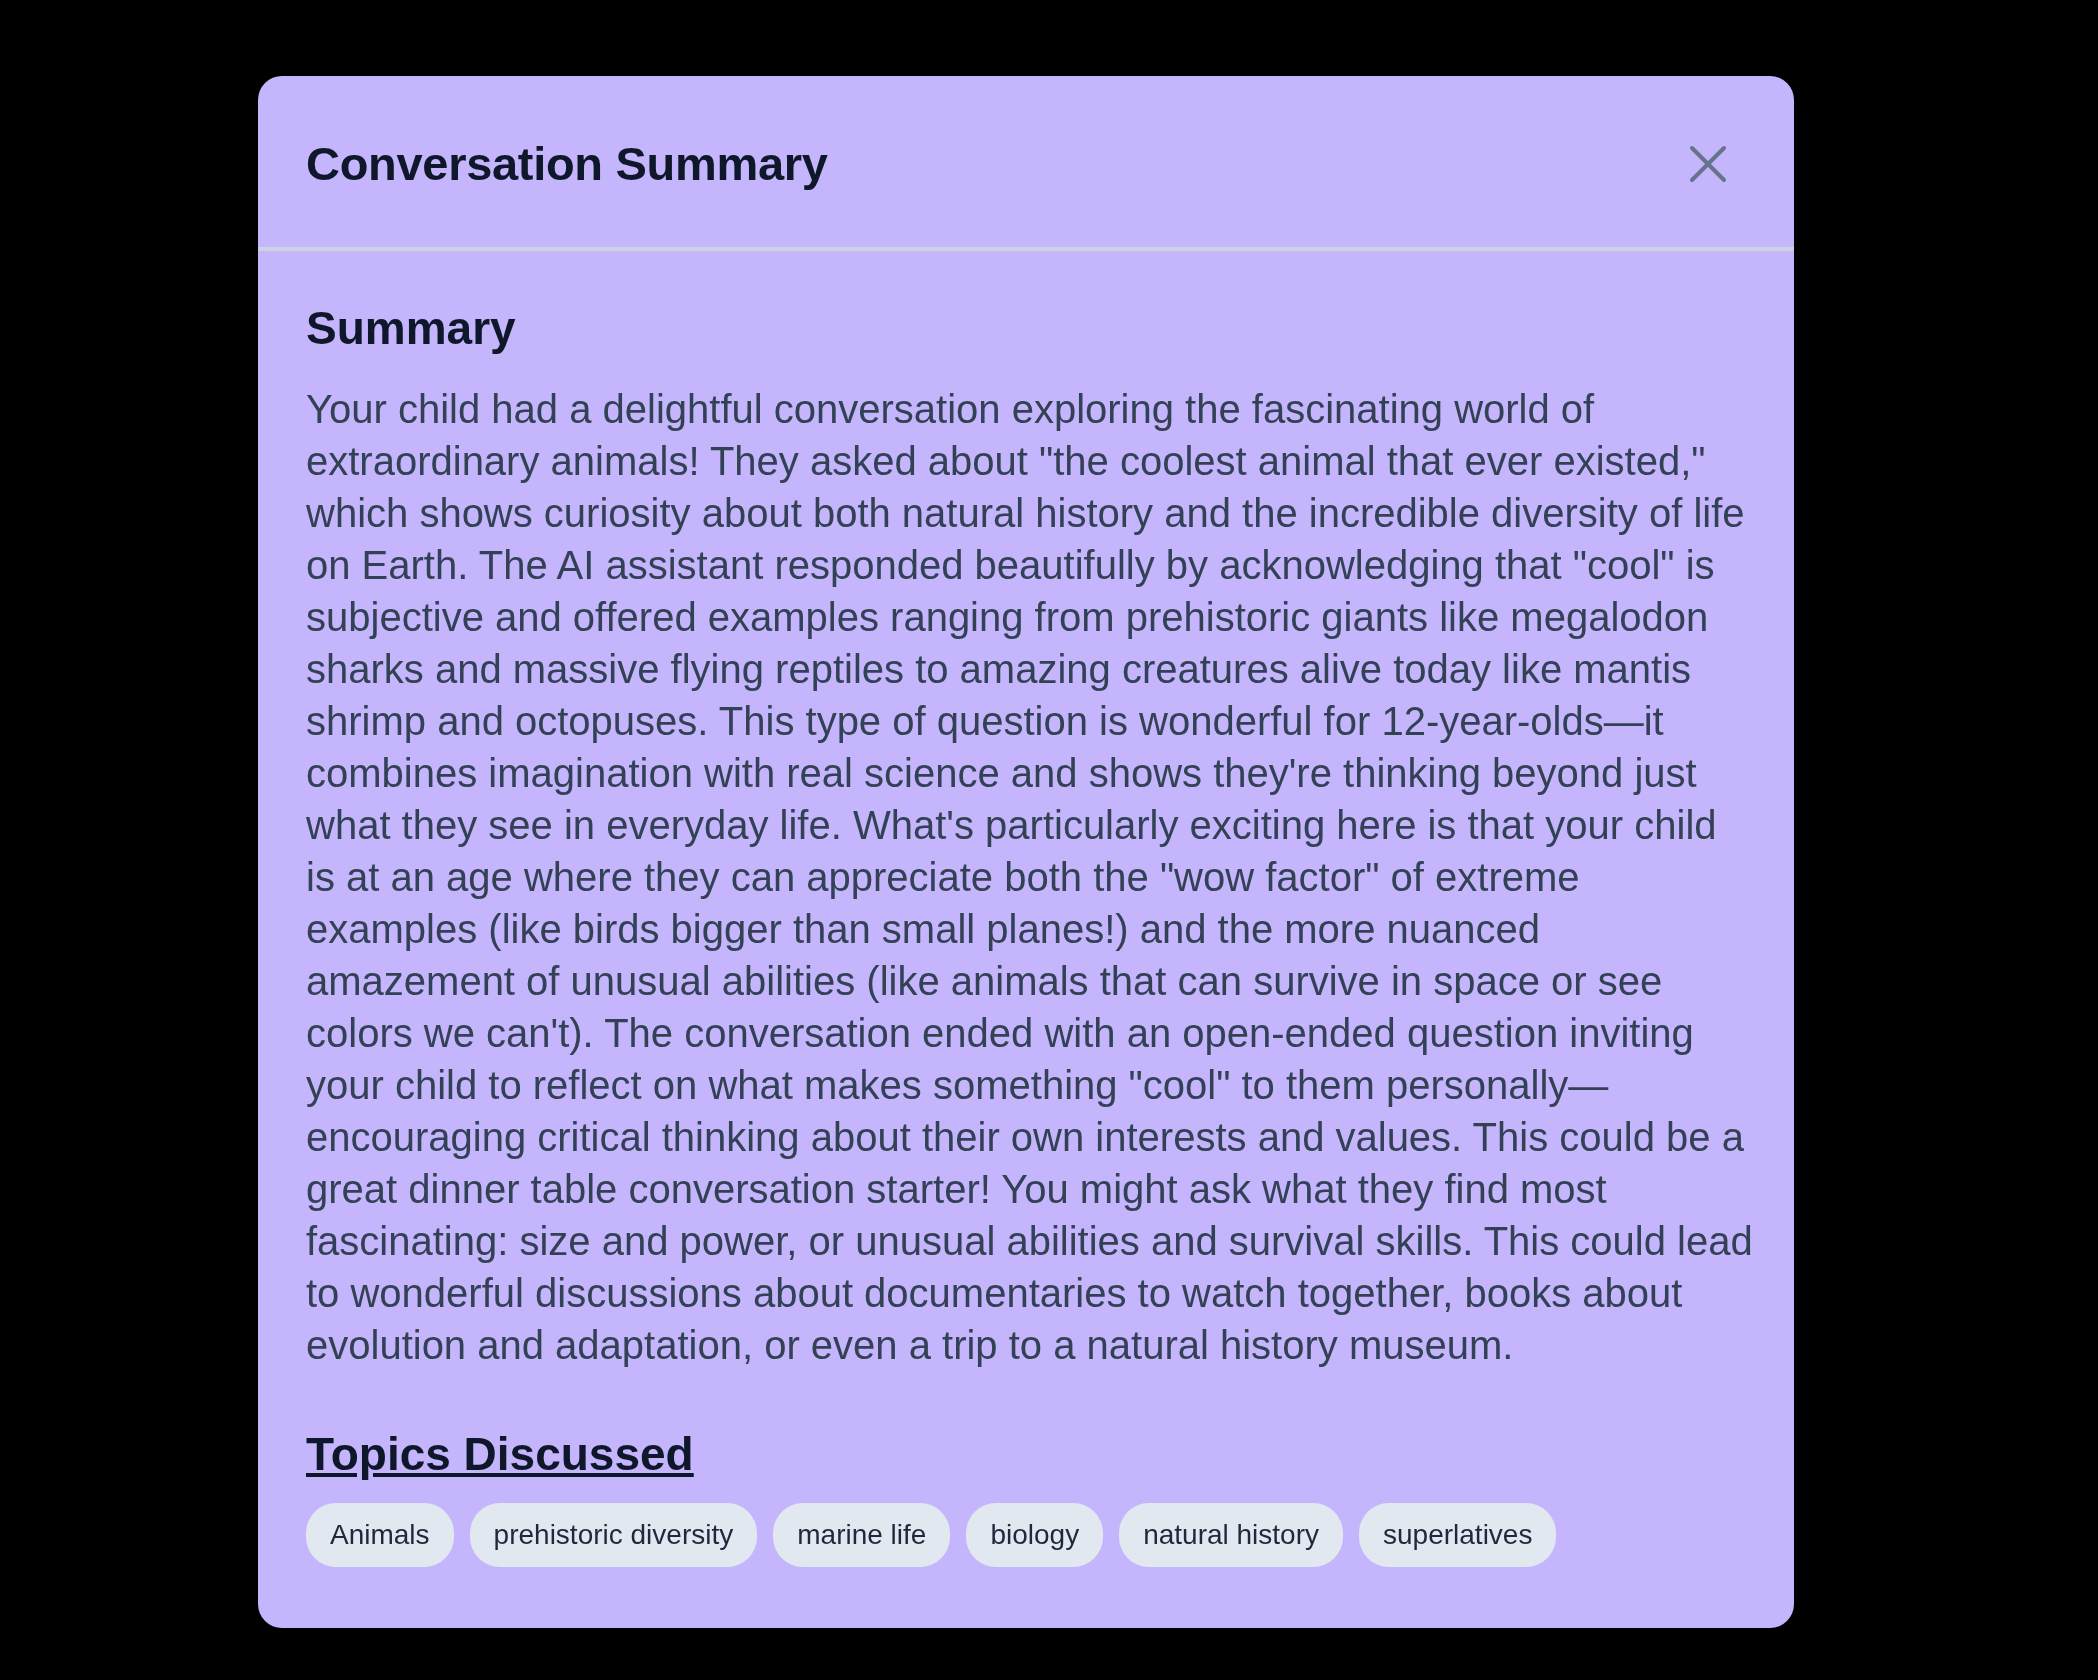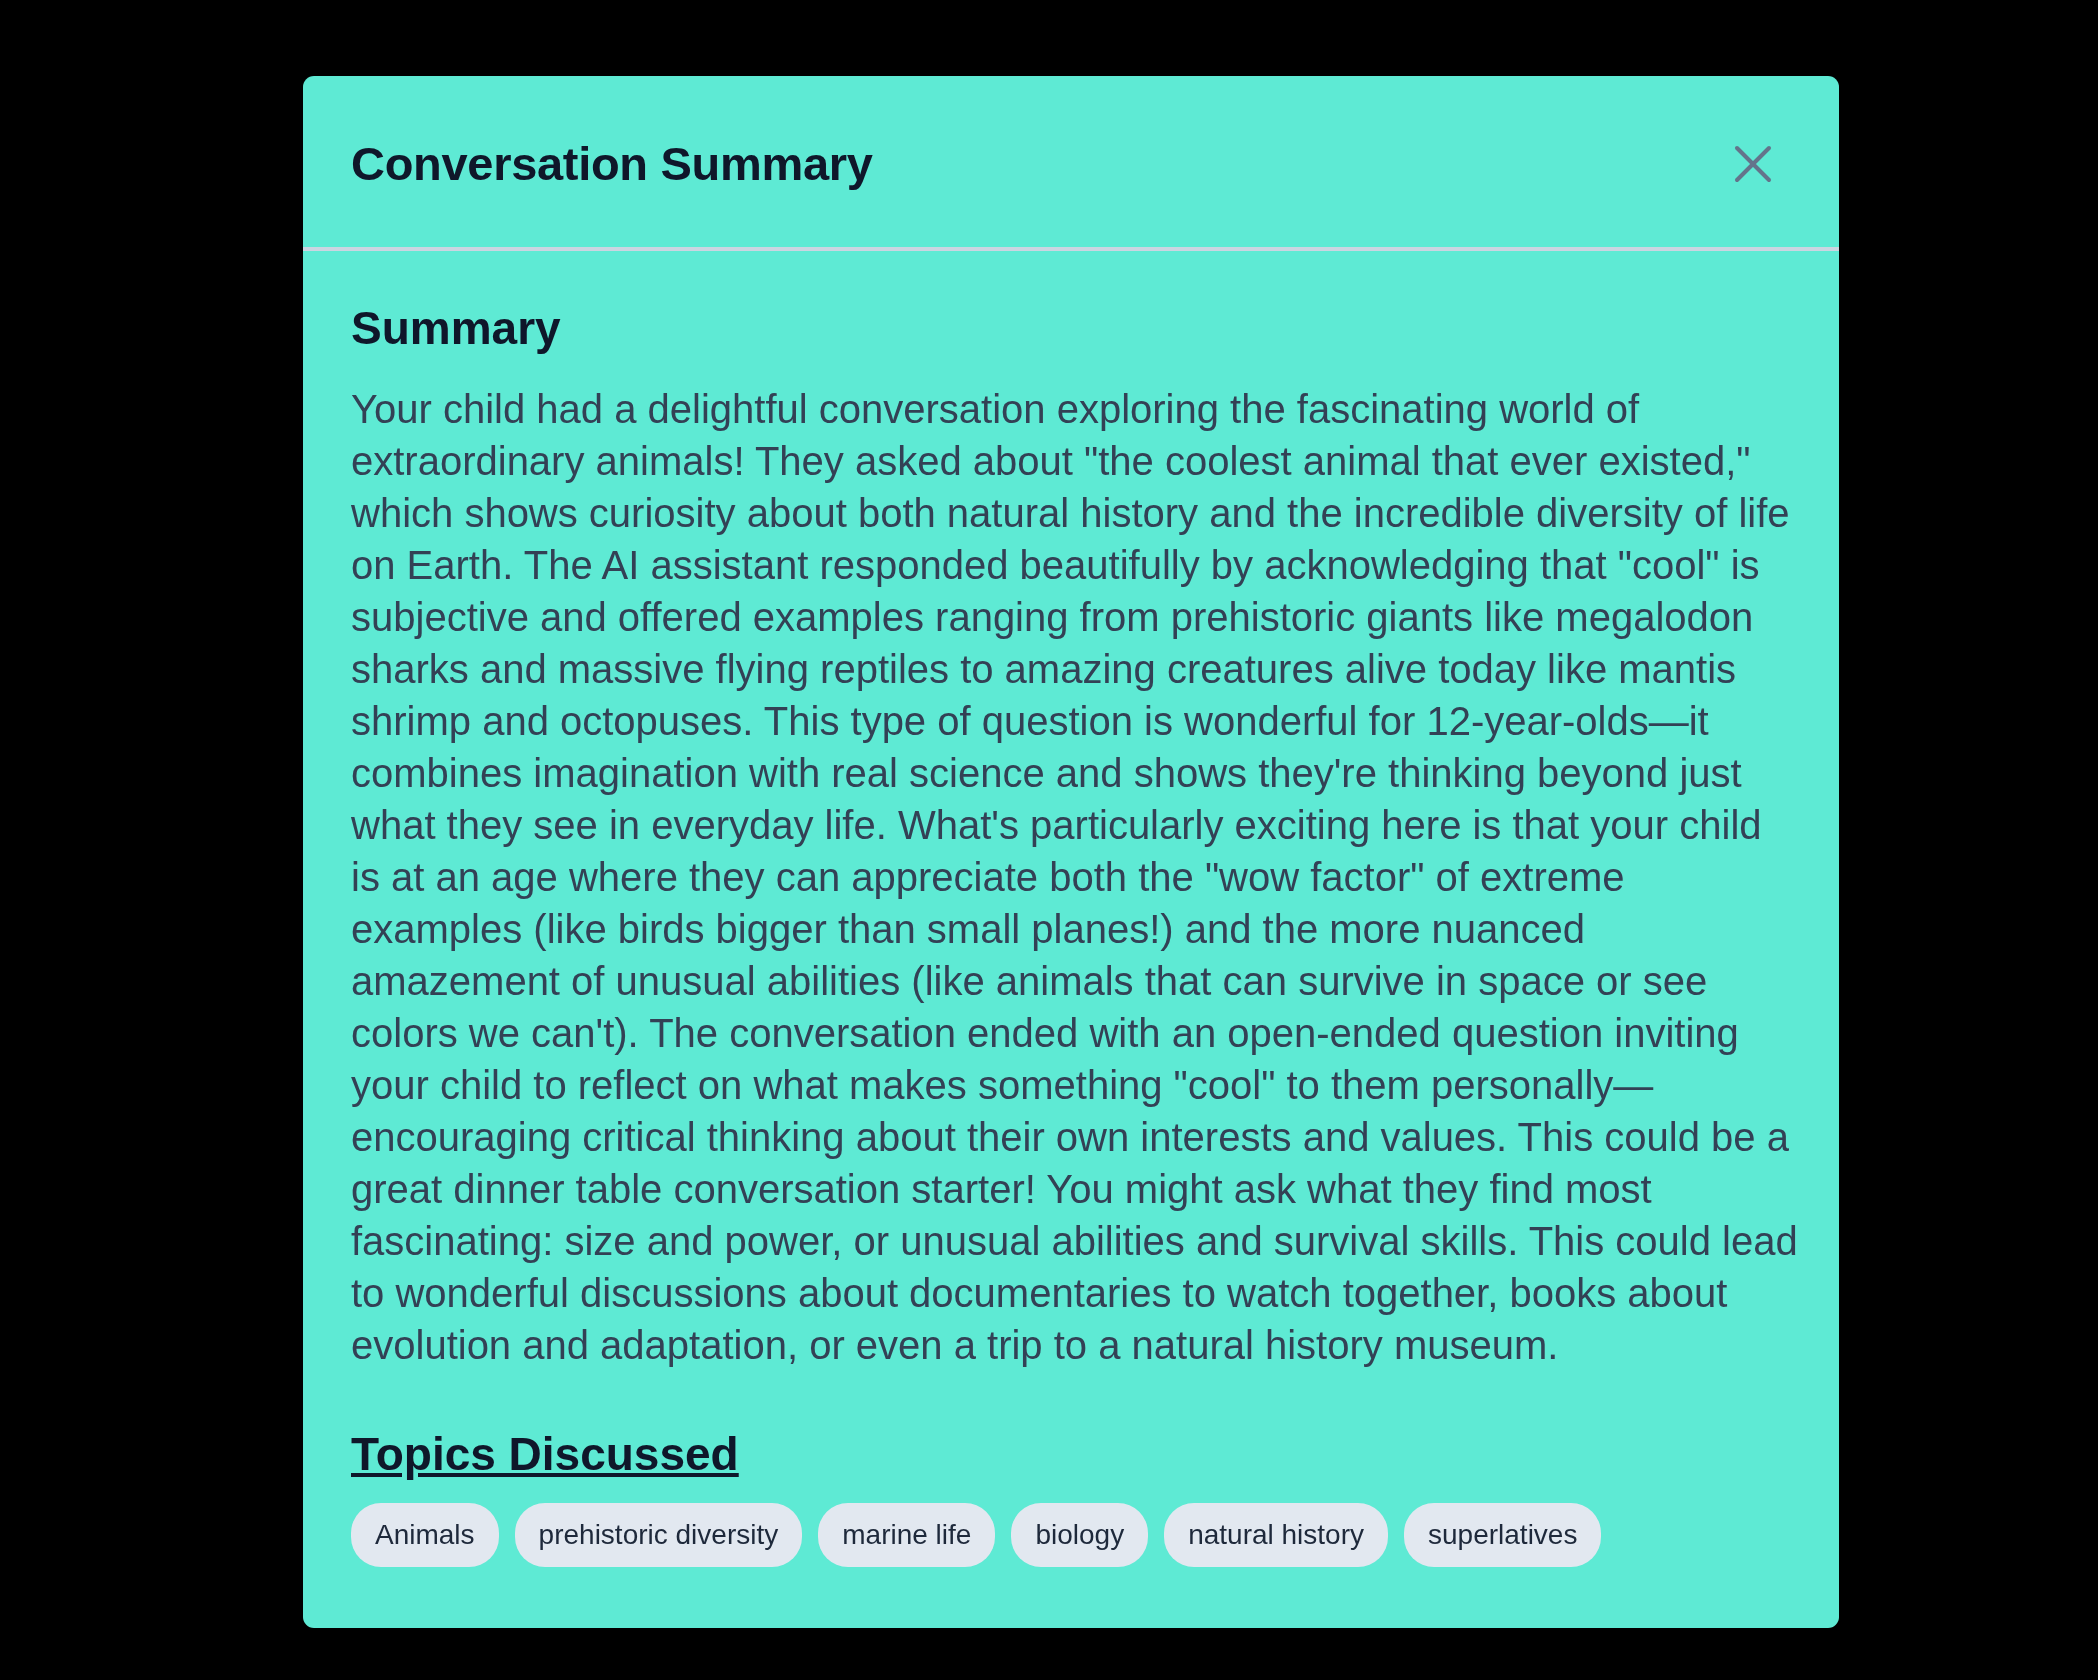--- a/index.html
+++ b/index.html
@@ -2,21 +2,21 @@
 <html><head>
 <meta charset="utf-8">
 <style>
   html, body { margin: 0; padding: 0; }
   body {
     width: 2098px; height: 1680px; background: #000000; position: relative; overflow: hidden;
     font-family: "Liberation Sans", "DejaVu Sans", sans-serif;
   }
   .modal {
     position: absolute; left: 258px; top: 76px; width: 1536px; height: 1552px;
-    background: #5eead4; border-radius: 11px; overflow: hidden; margin-left: 45px;
+    background: #c4b5fd; border-radius: 24px; overflow: hidden;
   }
   .modal-header {
     height: 175px; border-bottom: 4px solid #cbd5e1; box-sizing: border-box;
     position: relative;
   }
   .modal-title {
     position: absolute; left: 48px; top: 60px; margin: 0;
     font-size: 47px; font-weight: 700; color: #0f172a; letter-spacing: -0.3px;
   }
   .close-btn {

